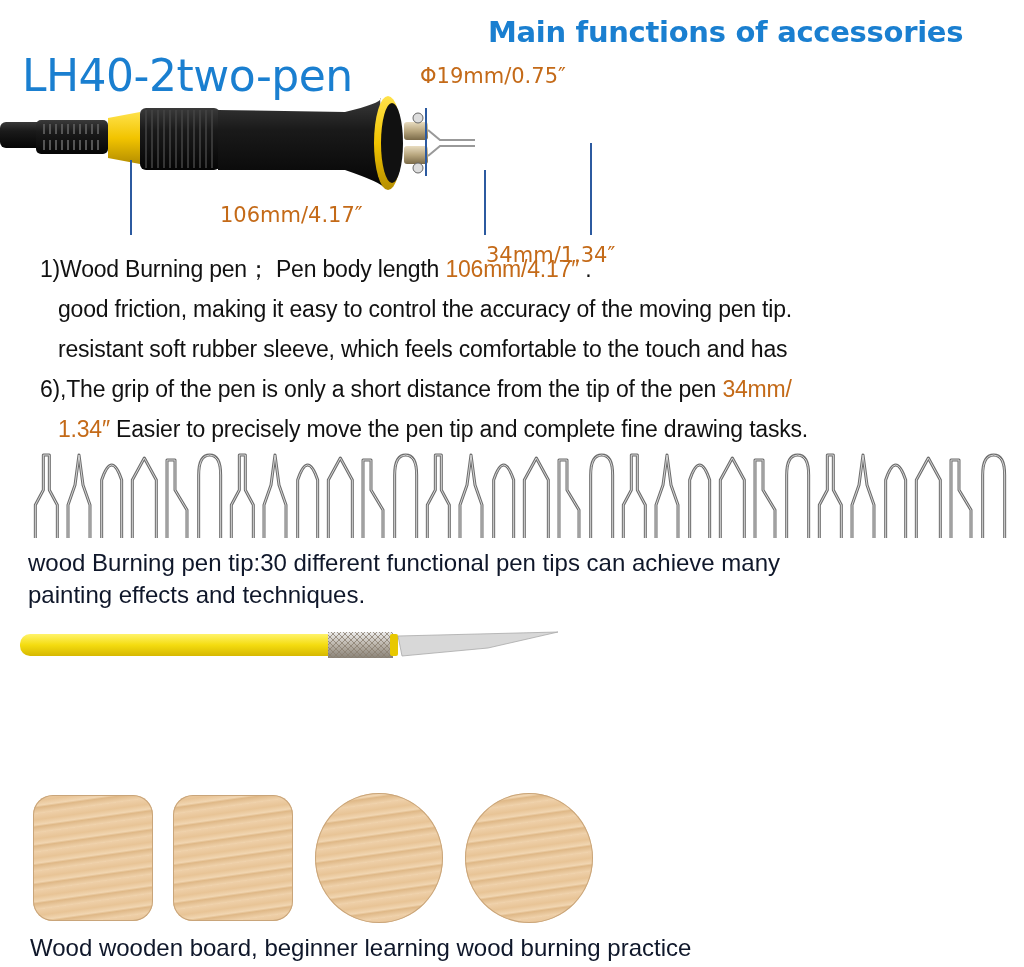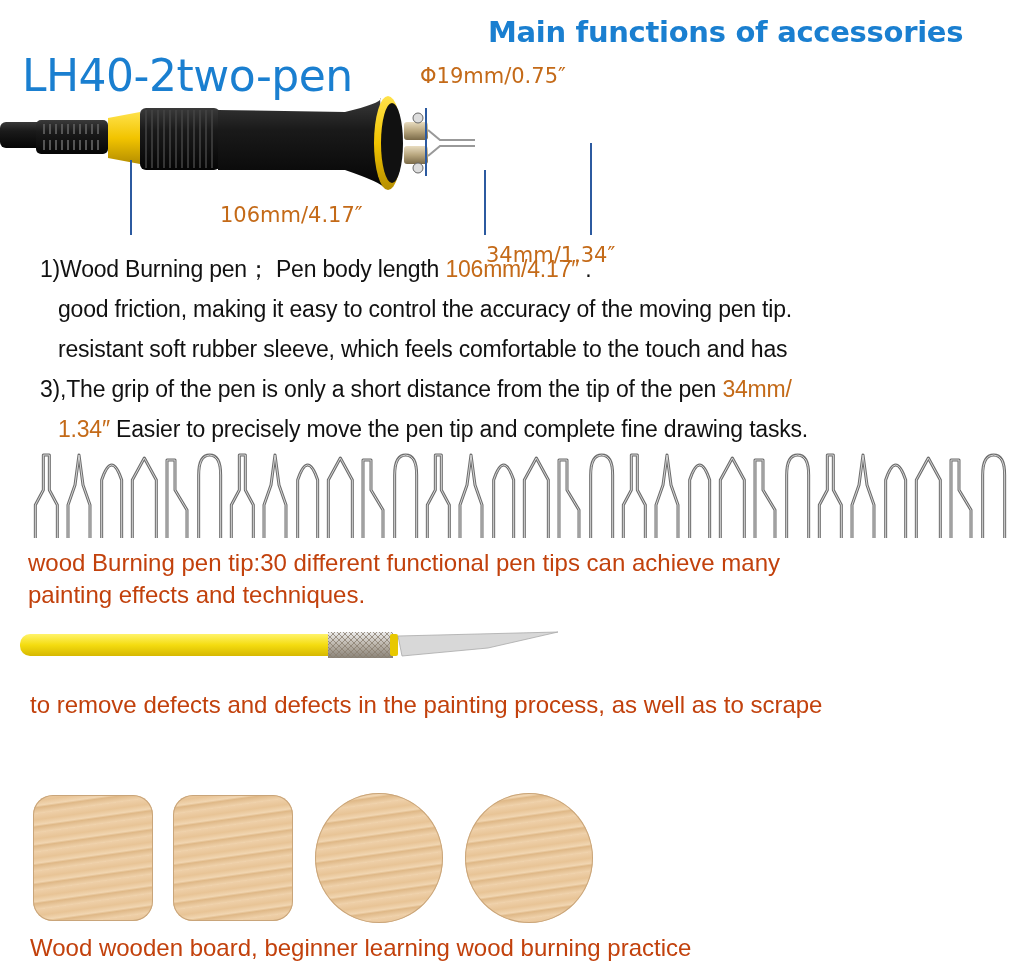--- a/index.html
+++ b/index.html
@@ -8,21 +8,21 @@
   .title-main { left: 22px; top: 2px; font-family: "DejaVu Sans", sans-serif; font-weight: normal; font-size: 44px; color: #1a7fd0; letter-spacing: -0.5px; white-space: nowrap; line-height: 52px; margin-top: 48px; }
   .title-sub { left: 488px; top: 12px; font-family: "DejaVu Sans", sans-serif; font-weight: bold; font-size: 29px; color: #1a7fd0; white-space: nowrap; line-height: 40px; letter-spacing: -0.3px; }
   .dim { font-family: "DejaVu Sans", sans-serif; font-size: 21px; color: #c46a18; white-space: nowrap; line-height: 26px; }
   .vline { width: 2px; background: #2c5aa0; }
   .para { font-family: "Liberation Sans", sans-serif; font-size: 23px; line-height: 32px; color: #111; white-space: nowrap; letter-spacing: -0.2px; }
   .orange { color: #c46a18; }
   .para-wrap { left: 32px; width: 990px; }
   .para p { margin: 8px; }
   .indent { padding-left: 18px; }
   .tips { left: 30px; top: 450px; width: 980px; height: 90px; }
-  .caption { font-family: "Liberation Sans", sans-serif; font-size: 24px; line-height: 32px; color: #c2410c; }
+  .caption { font-family: "Liberation Sans", sans-serif; font-size: 24px; line-height: 32px; color: #0f172a; }
   .board { background: repeating-linear-gradient(172deg, #eecfa8 0px, #e8c496 6px, #f1d6b2 11px, #dfb887 13px, #f0d3ad 19px); box-shadow: 0 0 0 1px #c9a57a inset; }
 </style>
 </head>
 <body>
 
 <div class="abs title-main">LH40-2two-pen</div>
 <div class="abs title-sub">Main functions of accessories</div>
 
 <div class="abs" style="left:0;top:60px;width:660px;height:175px;">
   <svg width="660" height="175" viewBox="0 0 660 175" style="position:absolute;left:0;top:0;">
@@ -110,21 +110,21 @@
 <div class="abs dim" style="left:220px;top:202px;">106mm/4.17″</div>
 <div class="abs dim" style="left:486px;top:202px;margin-top:40px;">34mm/1.34″</div>
 
 <div class="abs para para-wrap" style="top:245px;">
   <p>
     <span>1)Wood Burning pen；  Pen body length </span><span class="orange">106mm/4.17″</span><span> .</span>
   </p>
   <p class="indent">good friction, making it easy to control the accuracy of the moving pen tip.</p>
   <p class="indent">resistant soft rubber sleeve, which feels comfortable to the touch and has</p>
   <p>
-    <span>3),The grip of the pen is only a short distance from the tip of the pen </span><span class="orange">34mm/</span>
+    <span>6),The grip of the pen is only a short distance from the tip of the pen </span><span class="orange">34mm/</span>
   </p>
   <p class="indent">
     <span class="orange">1.34″</span><span>  Easier to precisely move the pen tip and complete fine drawing tasks.</span>
   </p>
 </div>
 
 <div class="abs tips">
   <svg id="tips-svg" width="980" height="90" viewBox="0 0 980 90">
       <g>
         <path d="M5.333333333333332 88 L5.333333333333332 55 L13.333333333333332 40 L13.333333333333332 5 L19.333333333333332 5 L19.333333333333332 40 L27.333333333333332 55 L27.333333333333332 88" fill="none" stroke="#6d6d6d" stroke-width="3" stroke-linejoin="round"></path>
@@ -271,21 +271,20 @@
     </pattern>
   </defs>
   <rect x="2" y="6" width="320" height="22" rx="10" fill="url(#kyel)"></rect>
   <rect x="310" y="4" width="65" height="26" fill="url(#knurl)"></rect>
   <rect x="310" y="4" width="65" height="26" fill="url(#knurlp)"></rect>
   <rect x="372" y="6" width="8" height="22" rx="2" fill="#e8c800"></rect>
   <path d="M380 8 L540 4 L470 20 L384 28 Z" fill="#d8d8d8" stroke="#aaa" stroke-width="0.8"></path>
 </svg>
 
 <div class="abs caption" style="left:30px;top:690px;line-height:30px;">
-  <div>to remove defects and defects in the painting process, as well as to scrape</div>
 </div>
 
 <div class="abs board" style="left:33px;top:795px;width:120px;height:126px;border-radius:20px;"></div>
 <div class="abs board" style="left:173px;top:795px;width:120px;height:126px;border-radius:20px;"></div>
 <div class="abs board" style="left:315px;top:793px;width:128px;height:130px;border-radius:50%;"></div>
 <div class="abs board" style="left:465px;top:793px;width:128px;height:130px;border-radius:50%;"></div>
 
 <div class="abs caption" style="left:30px;top:932px;">Wood wooden board, beginner learning wood burning practice</div>
 
 </body></html>

